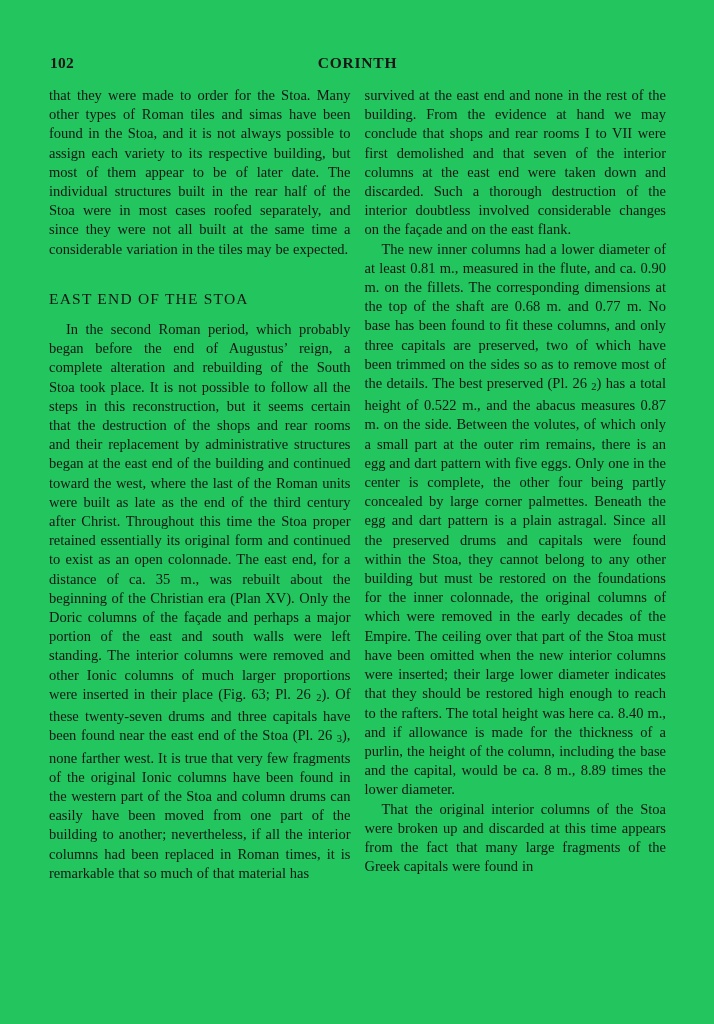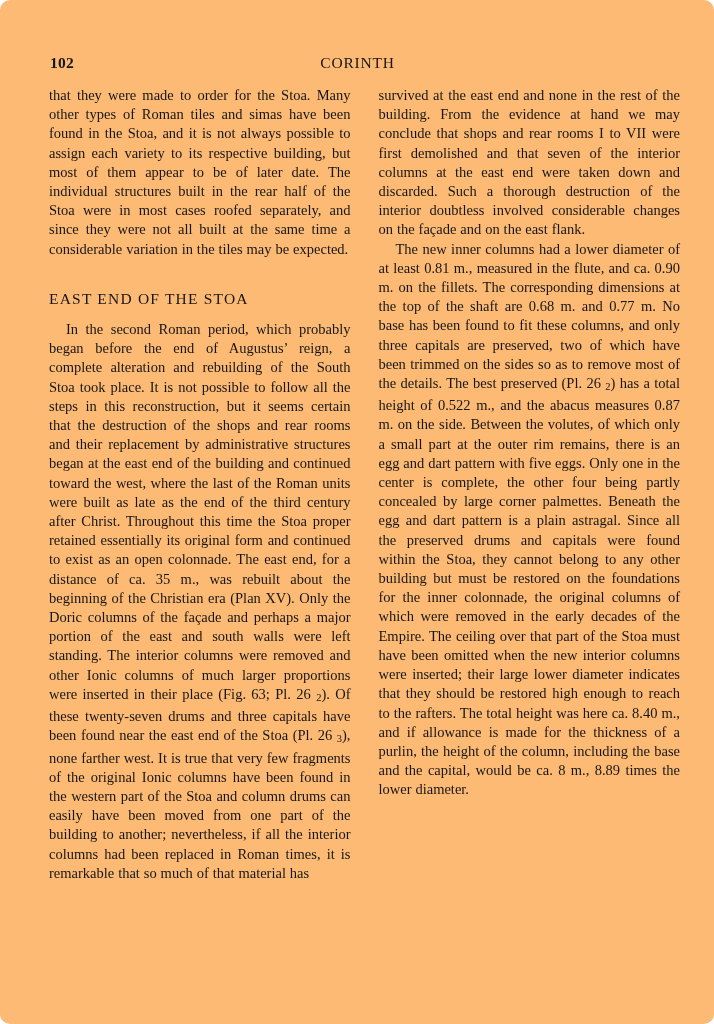--- a/index.html
+++ b/index.html
@@ -4,37 +4,37 @@
 <style>
   * { margin: 0; padding: 0; box-sizing: border-box; }
   html, body { background: #ffffff; }
   body {
     width: 714px; height: 1024px;
     position: relative; overflow: hidden;
     font-family: "Liberation Serif", "DejaVu Serif", serif;
     color: #161616;
     -webkit-font-smoothing: antialiased;
   }
-  .page { position: absolute; inset: 0; background: #fdba74; border-radius: 10px; }
+  .page { position: absolute; inset: 0; background: #22c55e; }
 
   .running-head {
     position: absolute; top: 54px; left: 49px; width: 617px; height: 20px;
   }
   .page-num {
     position: absolute; left: 1px; top: 0;
     font-weight: bold; font-size: 15.5px; letter-spacing: 0.3px;
   }
   .running-title {
     position: absolute; left: 0; right: 0; top: 0; text-align: center;
-    font-weight: normal; font-size: 15.5px; letter-spacing: 0.8px;
+    font-weight: bold; font-size: 15.5px; letter-spacing: 0.8px;
   }
 
   .columns {
     position: absolute; top: 86px; left: 49px; width: 617px;
-    display: flex; gap: 28px;
+    display: flex; gap: 14px;
   }
   .col { width: 301.5px; flex: 0 0 301.5px; }
 
   .body-para {
     font-size: 14.5px; line-height: 19.2px;
     text-align: justify; text-justify: inter-word;
     hyphens: auto; -webkit-hyphens: auto;
     word-spacing: 0.3px;
   }
   .indent { text-indent: 17px; }
@@ -63,16 +63,17 @@
 
     <section class="col">
       <p class="body-para"><span>that they were made to order for the Stoa. Many other types of Roman tiles and simas have been found in the Stoa, and it is not always possible to assign each variety to its respective building, but most of them appear to be of later date. The individual structures built in the rear half of the Stoa were in most cases roofed separately, and since they were not all built at the same time a considerable variation in the tiles may be expected.</span></p>
       <h2 class="section-heading">EAST END OF THE STOA</h2>
       <p class="body-para indent"><span>In the second Roman period, which probably began before the end of Augustus’ reign, a complete alteration and rebuilding of the South Stoa took place. It is not possible to follow all the steps in this reconstruction, but it seems certain that the destruction of the shops and rear rooms and their replacement by administrative structures began at the east end of the building and continued toward the west, where the last of the Roman units were built as late as the end of the third century after Christ. Throughout this time the Stoa proper retained essentially its original form and continued to exist as an open colonnade. The east end, for a distance of </span><span class="it">ca.</span><span> 35 m., was rebuilt about the beginning of the Christian era (Plan XV). Only the Doric columns of the façade and perhaps a major portion of the east and south walls were left standing. The interior columns were removed and other Ionic columns of much larger proportions were inserted in their place (Fig. 63; Pl. 26 </span><span class="s">2</span><span>). Of these twenty-seven drums and three capitals have been found near the east end of the Stoa (Pl. 26 </span><span class="s">3</span><span>), none farther west. It is true that very few fragments of the original Ionic columns have been found in the western part of the Stoa and column drums can easily have been moved from one part of the building to another; nevertheless, if all the interior columns had been replaced in Roman times, it is remarkable that so much of that material has</span></p>
     </section>
 
     <section class="col">
       <p class="body-para"><span>survived at the east end and none in the rest of the building. From the evidence at hand we may conclude that shops and rear rooms I to VII were first demolished and that seven of the interior columns at the east end were taken down and discarded. Such a thorough destruction of the interior doubtless involved considerable changes on the façade and on the east flank.</span></p>
       <p class="body-para indent"><span>The new inner columns had a lower diameter of at least 0.81 m., measured in the flute, and </span><span class="it">ca.</span><span> 0.90 m. on the fillets. The corresponding dimensions at the top of the shaft are 0.68 m. and 0.77 m. No base has been found to fit these columns, and only three capitals are preserved, two of which have been trimmed on the sides so as to remove most of the details. The best preserved (Pl. 26 </span><span class="s">2</span><span>) has a total height of 0.522 m., and the abacus measures 0.87 m. on the side. Between the volutes, of which only a small part at the outer rim remains, there is an egg and dart pattern with five eggs. Only one in the center is complete, the other four being partly concealed by large corner palmettes. Beneath the egg and dart pattern is a plain astragal. Since all the preserved drums and capitals were found within the Stoa, they cannot belong to any other building but must be restored on the foundations for the inner colonnade, the original columns of which were removed in the early decades of the Empire. The ceiling over that part of the Stoa must have been omitted when the new interior columns were inserted; their large lower diameter indicates that they should be restored high enough to reach to the rafters. The total height was here </span><span class="it">ca.</span><span> 8.40 m., and if allowance is made for the thickness of a purlin, the height of the column, including the base and the capital, would be </span><span class="it">ca.</span><span> 8 m., 8.89 times the lower diameter.</span></p>
+      <p class="body-para indent"><span>That the original interior columns of the Stoa were broken up and discarded at this time appears from the fact that many large fragments of the Greek capitals were found in</span></p>
     </section>
 
   </main>
 </div>
 
 </body></html>

